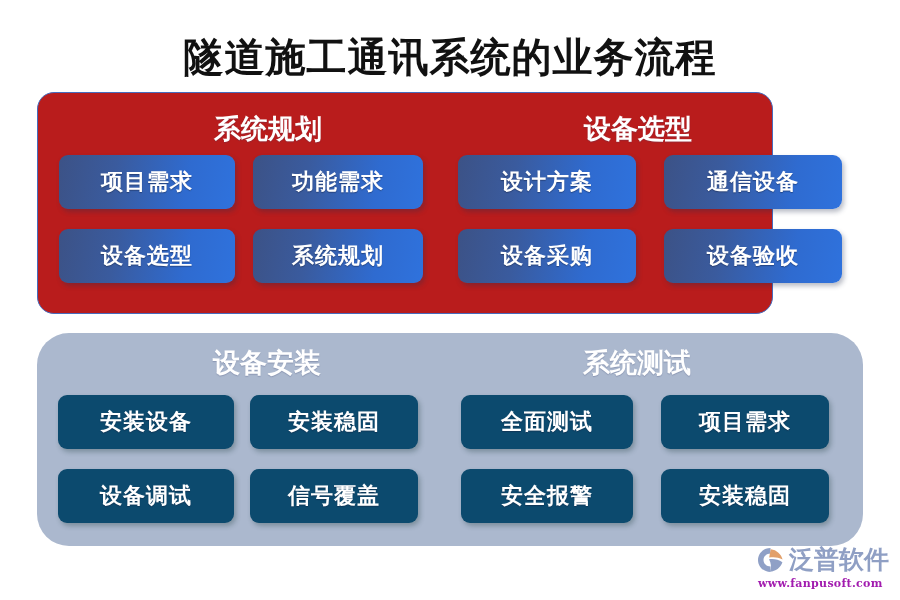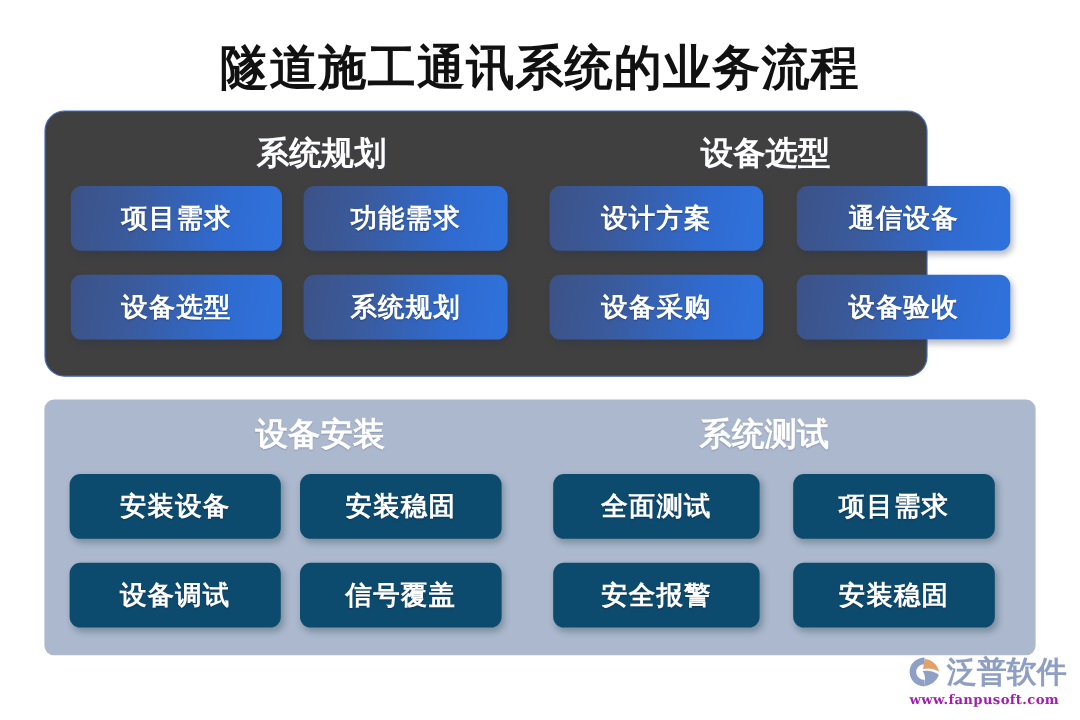--- a/index.html
+++ b/index.html
@@ -41,32 +41,32 @@
   
   .panel {
     position: absolute;
     box-sizing: border-box;
   }
   .panel-blue {
     left: 37px;
     top: 92px;
     width: 736px;
     height: 222px;
-    background: #404040;
+    background: #b91c1c;
     border: 1.5px solid #476cbd;
     border-radius: 17px;
   }
   .panel-grey {
     left: 37px;
     top: 333px;
     width: 826px;
     height: 213px;
     background: #abb8ce;
     border: none;
-    border-radius: 8px;
+    border-radius: 32px;
   }
 
   
   .group-header {
     position: absolute;
     text-align: center;
     font-family: "DejaVu Serif", "Liberation Serif", serif;
     font-size: 27px;
     font-weight: bold;
     color: #ffffff;

